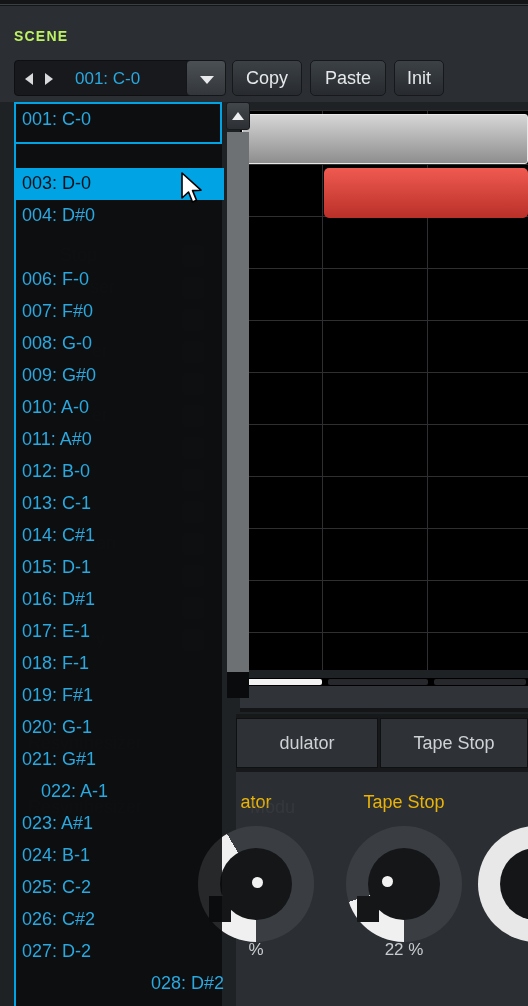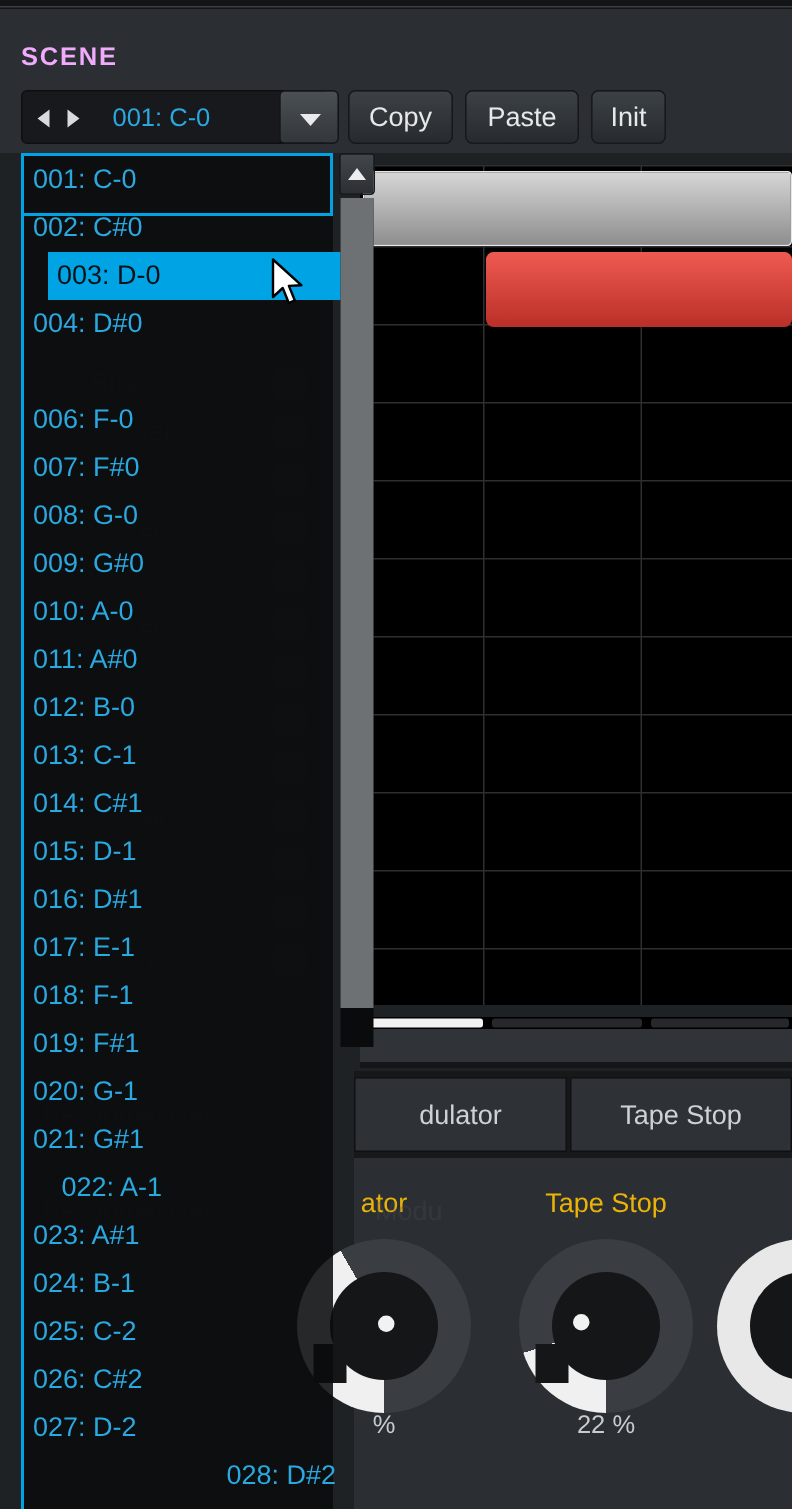--- a/index.html
+++ b/index.html
@@ -7,22 +7,22 @@
        font-family:"Liberation Sans","DejaVu Sans",sans-serif;
        -webkit-font-smoothing:antialiased;}
   #app{position:relative;width:528px;height:1006px;overflow:hidden;background:#1f2225;}
 
   
   .topstrip{position:absolute;left:0;top:0;width:528px;height:6px;background:#131517;}
   .topstrip .ln{position:absolute;left:0;top:4px;width:528px;height:1px;background:#3a3f44;}
 
   .panel-head{position:absolute;left:0;top:6px;width:528px;height:96px;background:#2b2f33;}
 
-  .scene-title{position:absolute;left:14px;top:28px;font-size:17px;font-weight:bold;
-      letter-spacing:1.2px;color:#f0abfc;}
+  .scene-title{position:absolute;left:14px;top:28px;font-size:14px;font-weight:bold;
+      letter-spacing:1.2px;color:#bef264;}
 
   
   .combo{position:absolute;left:14px;top:60px;width:204px;height:36px;
       background:#17191c;border:1px solid #0d0f11;border-radius:4px;box-sizing:border-box;}
   .combo .arr{position:absolute;top:12px;width:0;height:0;
       border-top:6px solid transparent;border-bottom:6px solid transparent;}
   .combo .arr.l{left:10px;border-right:8px solid #d8dadc;}
   .combo .arr.r{left:30px;border-left:8px solid #d8dadc;}
   .combo .val{position:absolute;left:60px;top:8px;font-size:17px;color:#2aa8e0;}
   .combo-btn{position:absolute;left:186px;top:60px;width:40px;height:36px;
@@ -215,22 +215,21 @@
       <div class="ghostbox" style="left: 182px; top: 469px;"></div>
       <div class="ghostbox" style="left: 182px; top: 501px;"></div>
       <div class="ghostbox" style="left: 182px; top: 533px;"></div>
       <div class="ghostbox" style="left: 182px; top: 565px;"></div>
       <div class="ghostbox" style="left: 182px; top: 597px;"></div>
       <div class="ghostbox" style="left: 182px; top: 629px;"></div>
     </div>
 
   <div class="dd" id="ddlist">
       <div class="it" style="top: 2px;">001: C-0</div>
-      <div class="it" style="top: 34px;">002: C#0</div>
-      <div class="it sel" style="top: 66px; margin-left: 16px;">003: D-0</div>
+      <div class="it sel" style="top: 66px;">003: D-0</div>
       <div class="it" style="top: 98px;">004: D#0</div>
       <div class="it" style="top: 162px;">006: F-0</div>
       <div class="it" style="top: 194px;">007: F#0</div>
       <div class="it" style="top: 226px;">008: G-0</div>
       <div class="it" style="top: 258px;">009: G#0</div>
       <div class="it" style="top: 290px;">010: A-0</div>
       <div class="it" style="top: 322px;">011: A#0</div>
       <div class="it" style="top: 354px;">012: B-0</div>
       <div class="it" style="top: 386px;">013: C-1</div>
       <div class="it" style="top: 418px;">014: C#1</div>

